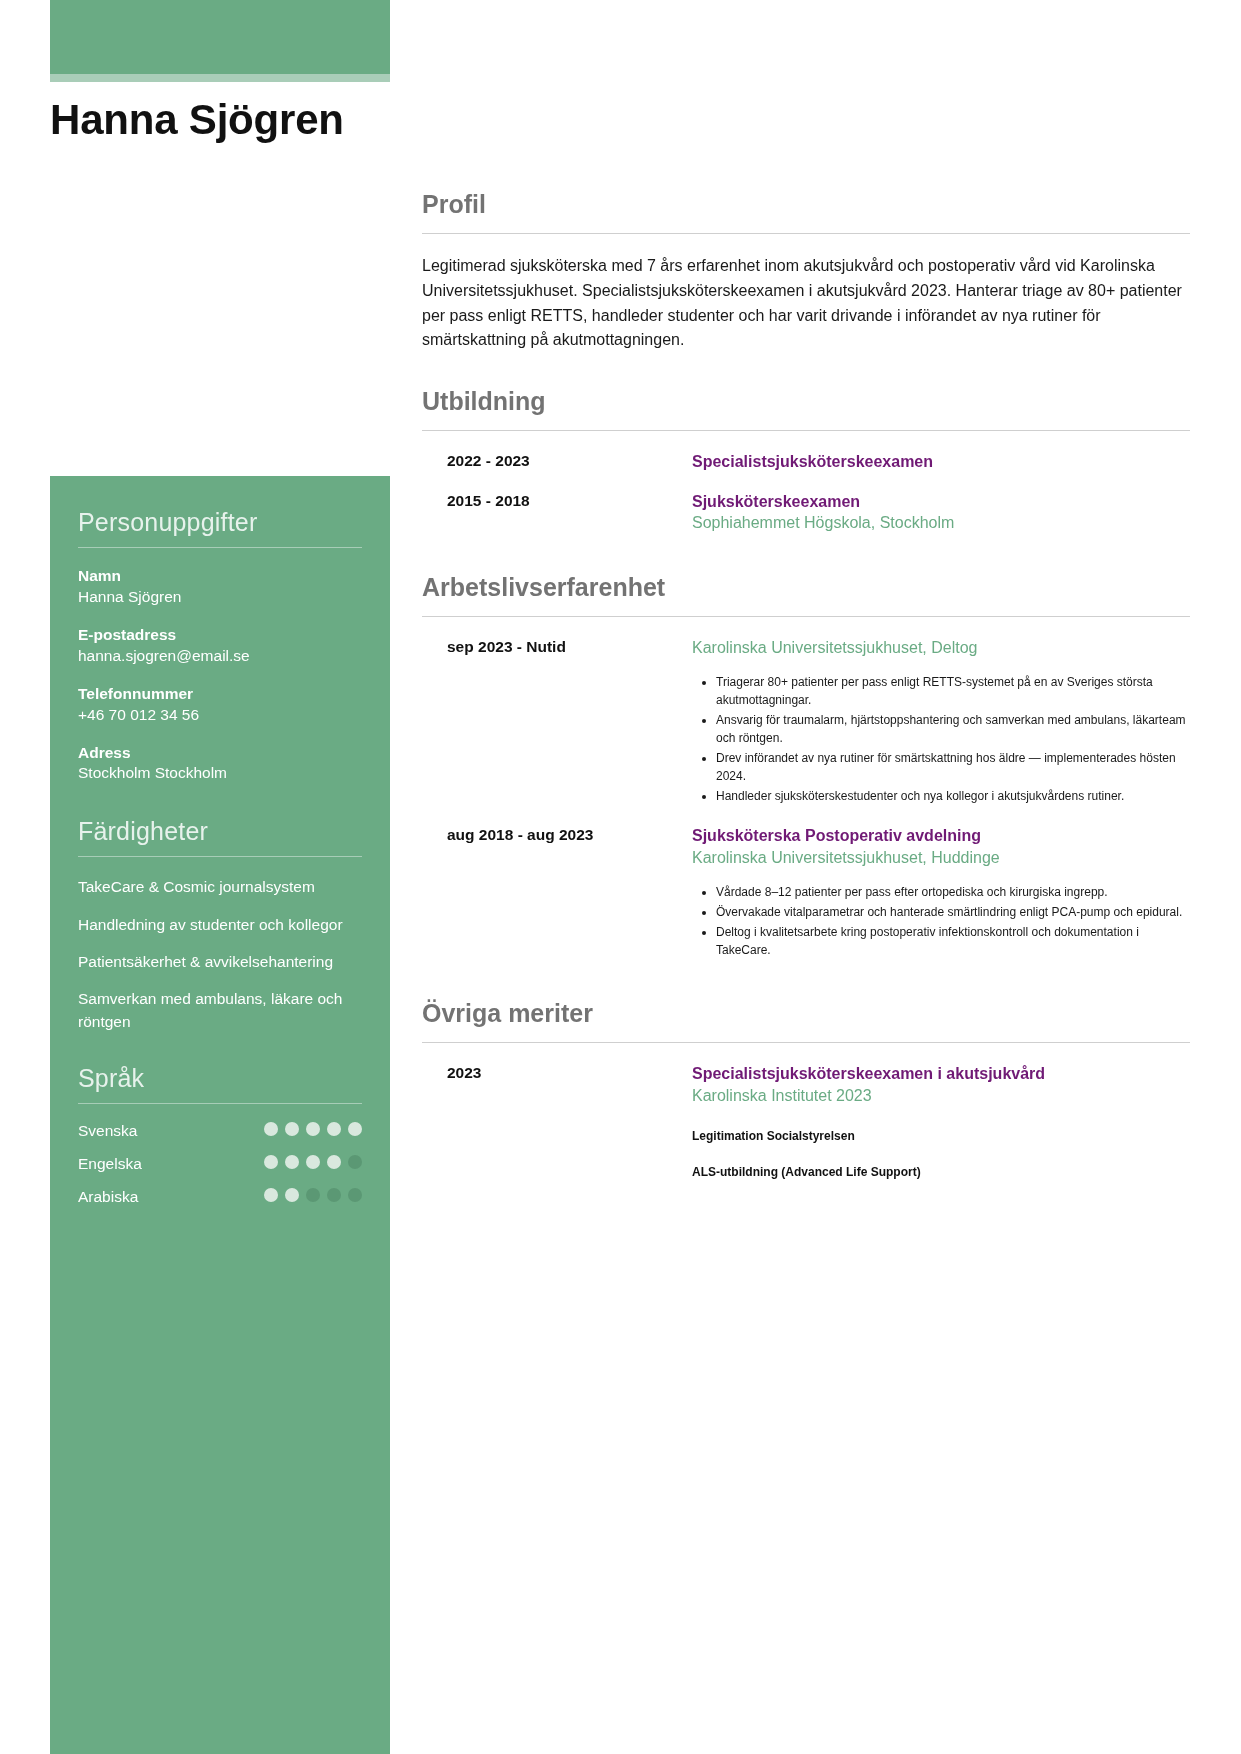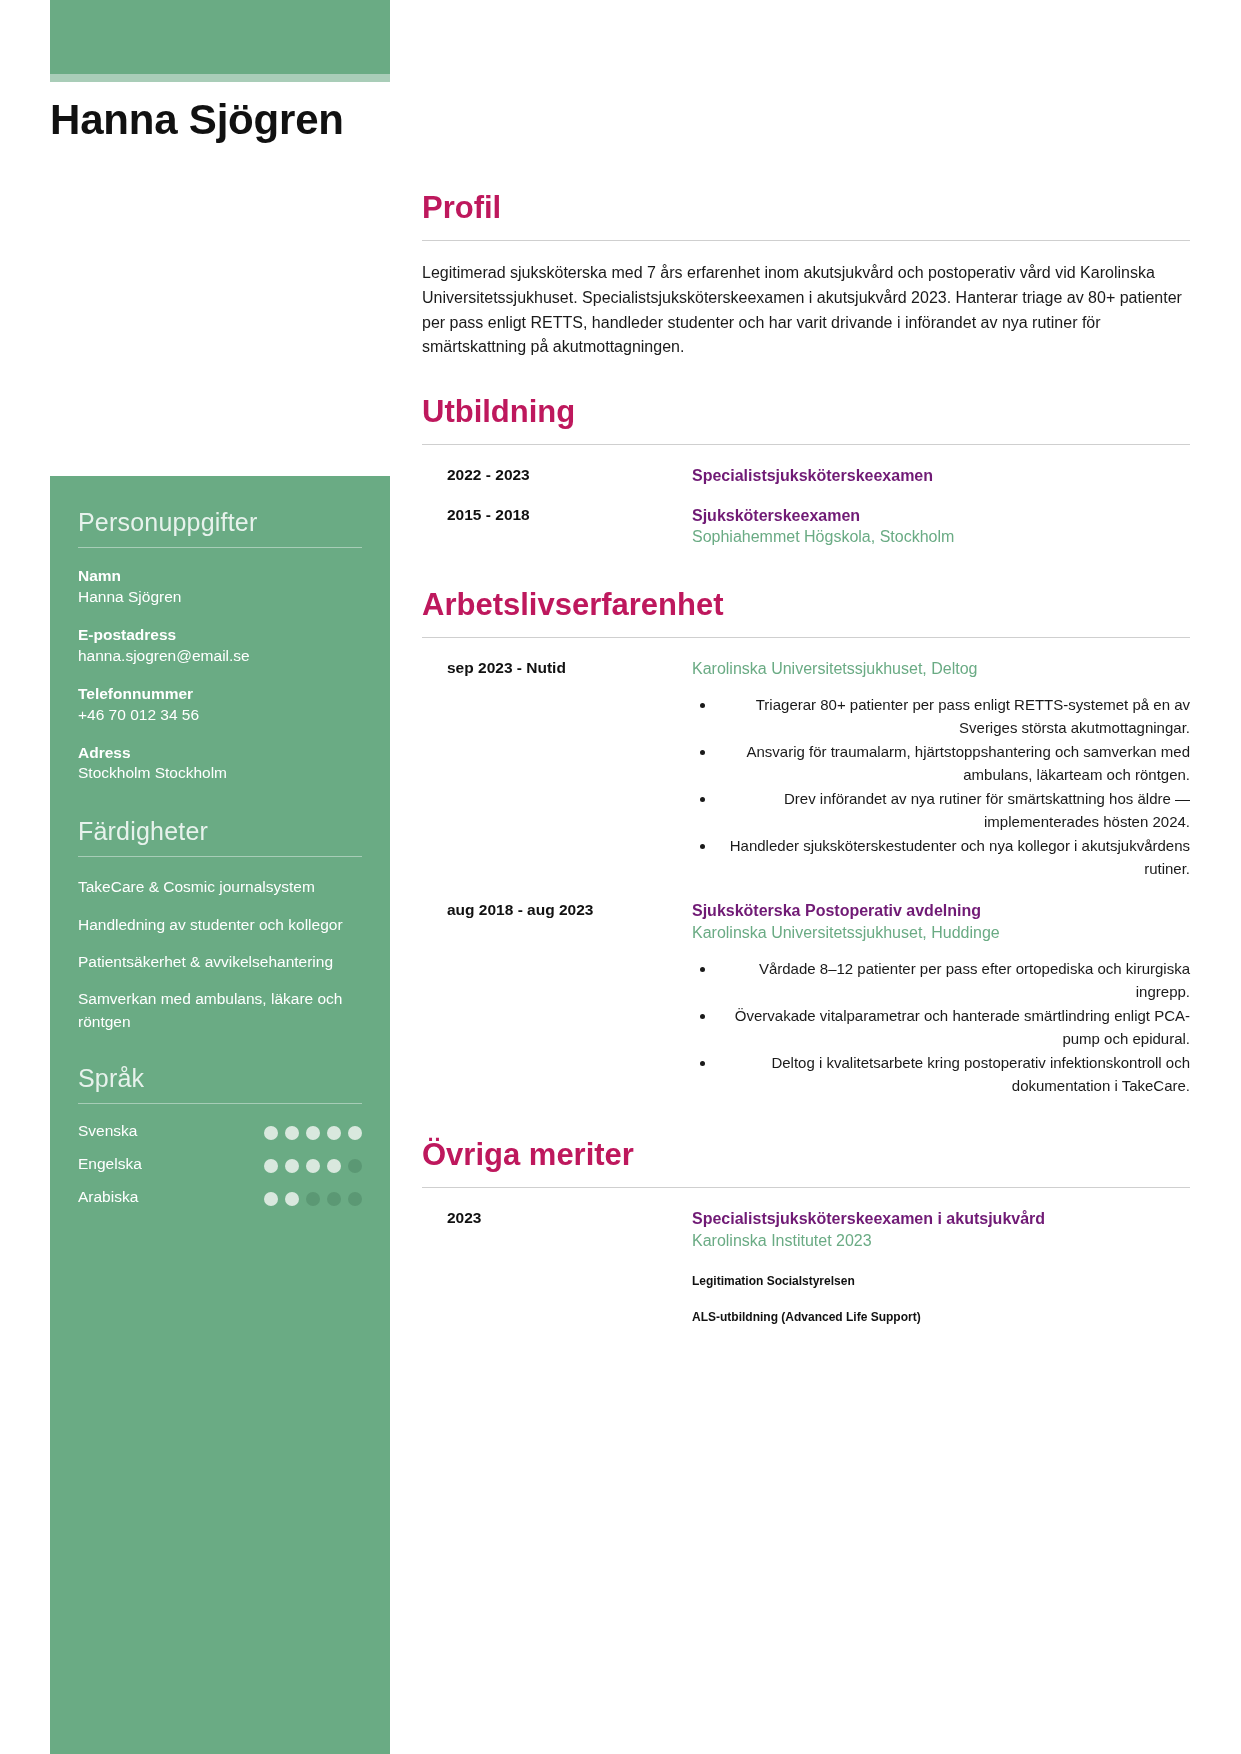--- a/index.html
+++ b/index.html
@@ -67,21 +67,21 @@
     line-height: 1.35;
   }
   .skill-item {
     font-size: 15.5px;
     color: #ffffff;
     line-height: 1.5;
     margin-bottom: 14px;
   }
   .lang-row {
     display: flex;
-    align-items: flex-end;
+    align-items: flex-start;
     justify-content: space-between;
     margin-bottom: 15px;
   }
   .lang-name { font-size: 15.5px; color: #ffffff; }
   .dots { display: flex; gap: 7px; }
   .dot {
     width: 14px; height: 14px; border-radius: 50%;
     background: #5b9874;
   }
   .dot.on { background: #d9e8de; }
@@ -100,23 +100,23 @@
   }
 
   .main {
     position: absolute;
     left: 422px;
     top: 190px;
     width: 768px;
   }
   .section { margin-bottom: 6px; }
   .sec-title {
-    font-size: 31px;
-    font-weight: bold;
-    color: #be185d;
+    font-size: 25px;
+    font-weight: bold;
+    color: #737373;
     margin: 0 0 14px 0;
   }
   .sec-rule {
     height: 1px;
     background: #cfcfcf;
     margin-bottom: 20px;
   }
   .profile-text {
     font-size: 16px;
     line-height: 1.55;
@@ -146,25 +146,24 @@
   .entry-sub {
     font-size: 16px;
     color: #6aab84;
     line-height: 1.4;
   }
   ul.bullets {
     margin: 14px 0 0 0;
     padding-left: 24px;
   }
   ul.bullets li {
-    font-size: 15px;
+    font-size: 12px;
     color: #1a1a1a;
     line-height: 1.5;
     margin-bottom: 2px;
-    text-align: right;
   }
   .merit-extra {
     font-size: 12px;
     font-weight: bold;
     color: #111111;
     margin-top: 22px;
   }
   .section-gap { height: 20px; }
 </style>
 </head>

